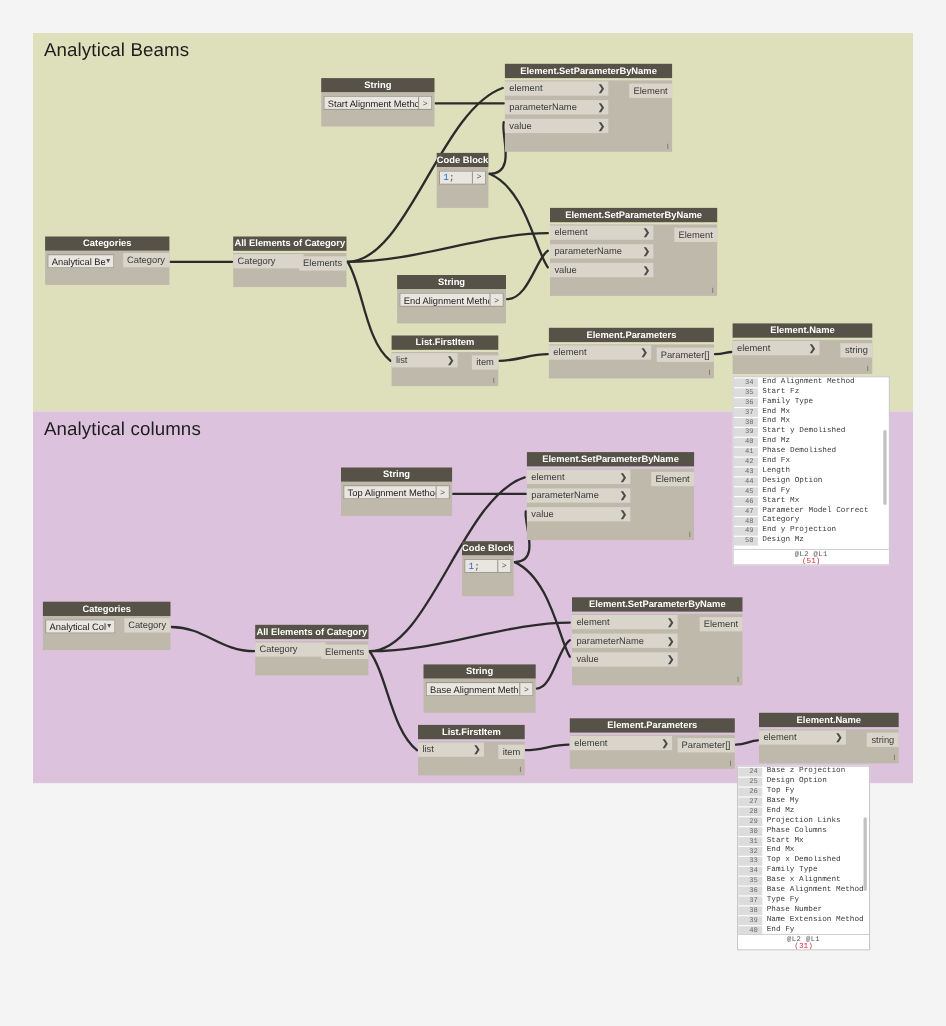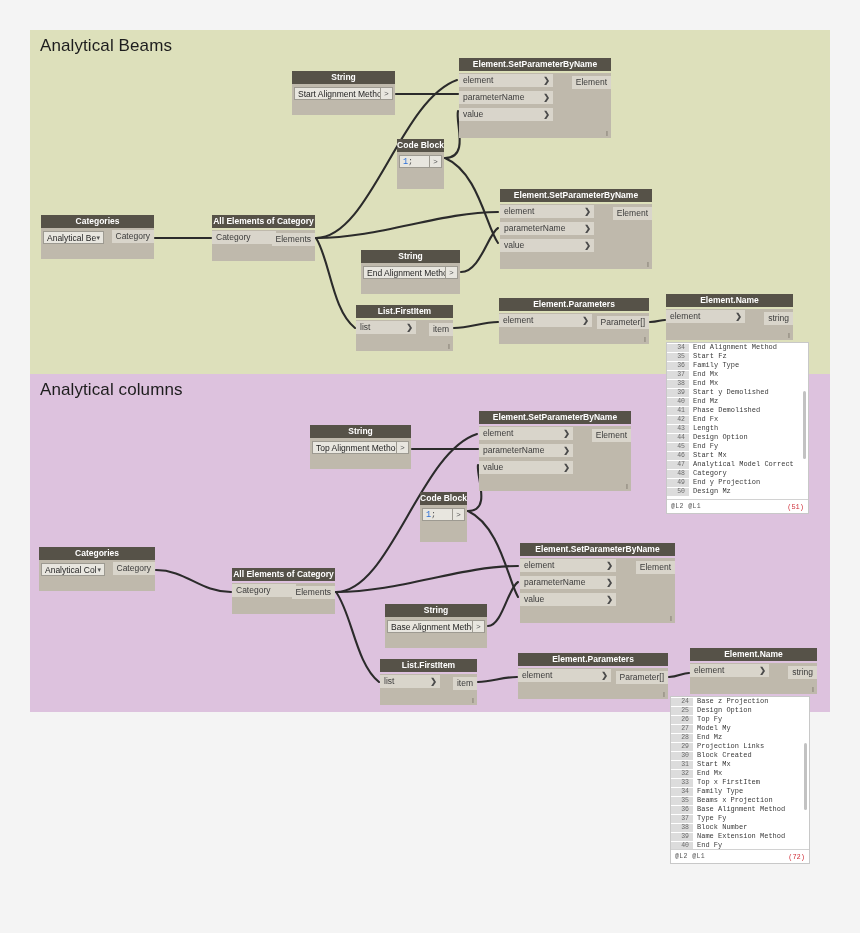--- a/index.html
+++ b/index.html
@@ -94,21 +94,21 @@
   .pl-idx{
     width:18px;min-width:18px;text-align:right;padding-right:4px;
     background:#dcdcdc;color:#6b6b6b;margin-right:4px;
     height:8px;line-height:8px;font-size:6.5px;
   }
   .pl-val{color:#3a3a3a;white-space:nowrap;overflow:hidden;}
   .popup-foot{
     position:absolute;left:0;right:0;bottom:0;height:14px;
     border-top:1px solid #d2d2d2;background:#fff;
     display:flex;align-items:center;justify-content:space-between;
-    padding:0 4px;box-sizing:border-box;
+    padding:0 4px;box-sizing:border-box;flex-direction:column;
   }
   .foot-left{font-size:6.5px;color:#555;letter-spacing:.4px;}
   .foot-right{font-size:7px;color:#d0323c;}
   .popup-scroll{
     position:absolute;right:2px;width:3px;background:#c2c2c2;border-radius:2px;
   }
 </style>
 </head>
 <body>
 
@@ -511,113 +511,113 @@
           <div class="pl-row">
             <span class="pl-idx">45</span>
             <span class="pl-val">End Fy</span>
           </div>
           <div class="pl-row">
             <span class="pl-idx">46</span>
             <span class="pl-val">Start Mx</span>
           </div>
           <div class="pl-row">
             <span class="pl-idx">47</span>
-            <span class="pl-val">Analytical Model Correct</span>
+            <span class="pl-val">Parameter Model Correct</span>
           </div>
           <div class="pl-row">
             <span class="pl-idx">48</span>
             <span class="pl-val">Category</span>
           </div>
           <div class="pl-row">
             <span class="pl-idx">49</span>
             <span class="pl-val">End y Projection</span>
           </div>
           <div class="pl-row">
             <span class="pl-idx">50</span>
             <span class="pl-val">Design Mz</span>
           </div>
         </div>
         <div class="popup-scroll" style="top: 28%; height: 40%;"></div>
         <div class="popup-foot">
           <span class="foot-left">@L2 @L1</span>
           <span class="foot-right">(51)</span>
         </div>
       </div>
-      <div class="popup" style="left: 670px; top: 696px; width: 140px; height: 168px;">
+      <div class="popup" style="left: 670px; top: 696px; width: 121px; height: 168px;">
         <div class="popup-list">
           <div class="pl-row">
             <span class="pl-idx">24</span>
             <span class="pl-val">Base z Projection</span>
           </div>
           <div class="pl-row">
             <span class="pl-idx">25</span>
             <span class="pl-val">Design Option</span>
           </div>
           <div class="pl-row">
             <span class="pl-idx">26</span>
             <span class="pl-val">Top Fy</span>
           </div>
           <div class="pl-row">
             <span class="pl-idx">27</span>
-            <span class="pl-val">Model My</span>
+            <span class="pl-val">Base My</span>
           </div>
           <div class="pl-row">
             <span class="pl-idx">28</span>
             <span class="pl-val">End Mz</span>
           </div>
           <div class="pl-row">
             <span class="pl-idx">29</span>
             <span class="pl-val">Projection Links</span>
           </div>
           <div class="pl-row">
             <span class="pl-idx">30</span>
-            <span class="pl-val">Block Created</span>
+            <span class="pl-val">Phase Columns</span>
           </div>
           <div class="pl-row">
             <span class="pl-idx">31</span>
             <span class="pl-val">Start Mx</span>
           </div>
           <div class="pl-row">
             <span class="pl-idx">32</span>
             <span class="pl-val">End Mx</span>
           </div>
           <div class="pl-row">
             <span class="pl-idx">33</span>
-            <span class="pl-val">Top x FirstItem</span>
+            <span class="pl-val">Top x Demolished</span>
           </div>
           <div class="pl-row">
             <span class="pl-idx">34</span>
             <span class="pl-val">Family Type</span>
           </div>
           <div class="pl-row">
             <span class="pl-idx">35</span>
-            <span class="pl-val">Beams x Projection</span>
+            <span class="pl-val">Base x Alignment</span>
           </div>
           <div class="pl-row">
             <span class="pl-idx">36</span>
             <span class="pl-val">Base Alignment Method</span>
           </div>
           <div class="pl-row">
             <span class="pl-idx">37</span>
             <span class="pl-val">Type Fy</span>
           </div>
           <div class="pl-row">
             <span class="pl-idx">38</span>
-            <span class="pl-val">Block Number</span>
+            <span class="pl-val">Phase Number</span>
           </div>
           <div class="pl-row">
             <span class="pl-idx">39</span>
             <span class="pl-val">Name Extension Method</span>
           </div>
           <div class="pl-row">
             <span class="pl-idx">40</span>
             <span class="pl-val">End Fy</span>
           </div>
         </div>
         <div class="popup-scroll" style="top: 28%; height: 40%;"></div>
         <div class="popup-foot">
           <span class="foot-left">@L2 @L1</span>
-          <span class="foot-right">(72)</span>
+          <span class="foot-right">(31)</span>
         </div>
       </div>
     </div>
 
 </div>
 
 </body></html>

